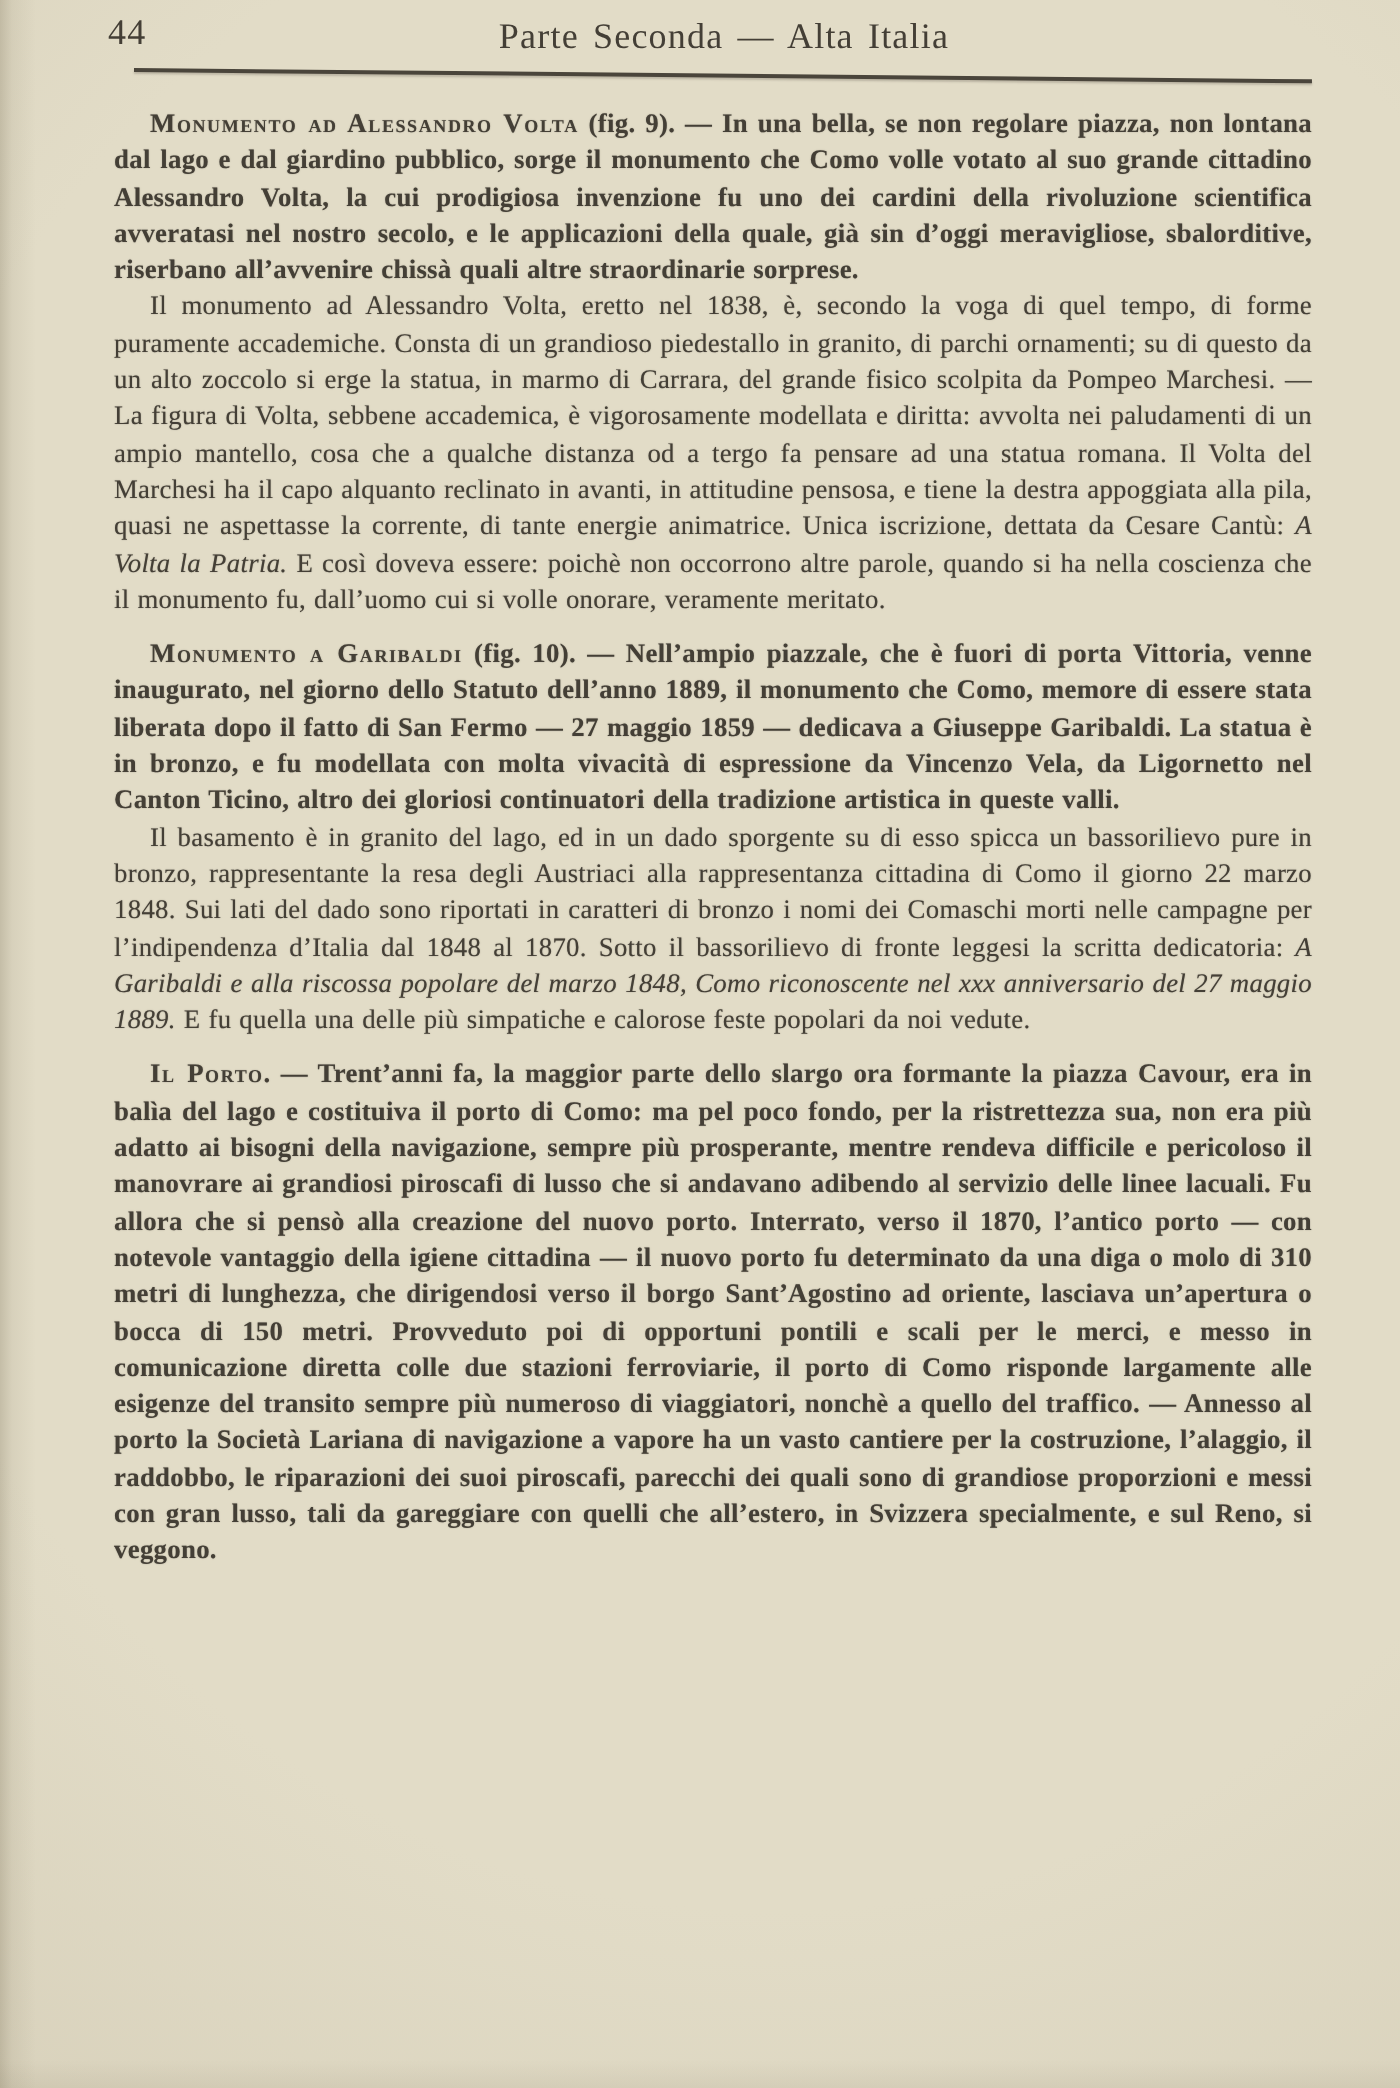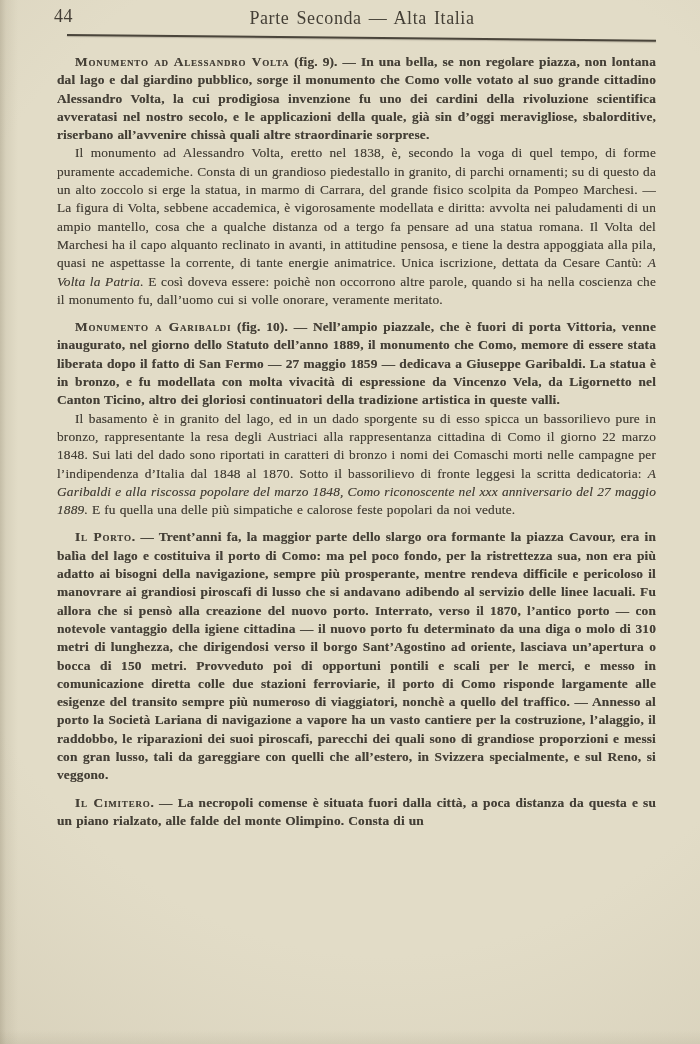--- a/index.html
+++ b/index.html
@@ -104,17 +104,16 @@
     <p class="para sect"><span class="sc">Monumento ad Alessandro Volta</span><span> (fig. 9). — In una bella, se non regolare piazza, non lontana dal lago e dal giardino pubblico, sorge il monumento che Como volle votato al suo grande cittadino Alessandro Volta, la cui prodigiosa invenzione fu uno dei cardini della rivoluzione scientifica avveratasi nel nostro secolo, e le applicazioni della quale, già sin d’oggi meravigliose, sbalorditive, riserbano all’avvenire chissà quali altre straordinarie sorprese.</span></p>
 
     <p class="para"><span>Il monumento ad Alessandro Volta, eretto nel 1838, è, secondo la voga di quel tempo, di forme puramente accademiche. Consta di un grandioso piedestallo in granito, di parchi ornamenti; su di questo da un alto zoccolo si erge la statua, in marmo di Carrara, del grande fisico scolpita da Pompeo Marchesi. — La figura di Volta, sebbene accademica, è vigorosamente modellata e diritta: avvolta nei paludamenti di un ampio mantello, cosa che a qualche distanza od a tergo fa pensare ad una statua romana. Il Volta del Marchesi ha il capo alquanto reclinato in avanti, in attitudine pensosa, e tiene la destra appoggiata alla pila, quasi ne aspettasse la corrente, di tante energie animatrice. Unica iscrizione, dettata da Cesare Cantù: </span><span class="it">A Volta la Patria.</span><span> E così doveva essere: poichè non occorrono altre parole, quando si ha nella coscienza che il monumento fu, dall’uomo cui si volle onorare, veramente meritato.</span></p>
 
     <p class="para sect"><span class="sc">Monumento a Garibaldi</span><span> (fig. 10). — Nell’ampio piazzale, che è fuori di porta Vittoria, venne inaugurato, nel giorno dello Statuto dell’anno 1889, il monumento che Como, memore di essere stata liberata dopo il fatto di San Fermo — 27 maggio 1859 — dedicava a Giuseppe Garibaldi. La statua è in bronzo, e fu modellata con molta vivacità di espressione da Vincenzo Vela, da Ligornetto nel Canton Ticino, altro dei gloriosi continuatori della tradizione artistica in queste valli.</span></p>
 
     <p class="para"><span>Il basamento è in granito del lago, ed in un dado sporgente su di esso spicca un bassorilievo pure in bronzo, rappresentante la resa degli Austriaci alla rappresentanza cittadina di Como il giorno 22 marzo 1848. Sui lati del dado sono riportati in caratteri di bronzo i nomi dei Comaschi morti nelle campagne per l’indipendenza d’Italia dal 1848 al 1870. Sotto il bassorilievo di fronte leggesi la scritta dedicatoria: </span><span class="it">A Garibaldi e alla riscossa popolare del marzo 1848, Como riconoscente nel xxx anniversario del 27 maggio 1889.</span><span> E fu quella una delle più simpatiche e calorose feste popolari da noi vedute.</span></p>
 
     <p class="para sect"><span class="sc">Il Porto</span><span>. — Trent’anni fa, la maggior parte dello slargo ora formante la piazza Cavour, era in balìa del lago e costituiva il porto di Como: ma pel poco fondo, per la ristrettezza sua, non era più adatto ai bisogni della navigazione, sempre più prosperante, mentre rendeva difficile e pericoloso il manovrare ai grandiosi piroscafi di lusso che si andavano adibendo al servizio delle linee lacuali. Fu allora che si pensò alla creazione del nuovo porto. Interrato, verso il 1870, l’antico porto — con notevole vantaggio della igiene cittadina — il nuovo porto fu determinato da una diga o molo di 310 metri di lunghezza, che dirigendosi verso il borgo Sant’Agostino ad oriente, lasciava un’apertura o bocca di 150 metri. Provveduto poi di opportuni pontili e scali per le merci, e messo in comunicazione diretta colle due stazioni ferroviarie, il porto di Como risponde largamente alle esigenze del transito sempre più numeroso di viaggiatori, nonchè a quello del traffico. — Annesso al porto la Società Lariana di navigazione a vapore ha un vasto cantiere per la costruzione, l’alaggio, il raddobbo, le riparazioni dei suoi piroscafi, parecchi dei quali sono di grandiose proporzioni e messi con gran lusso, tali da gareggiare con quelli che all’estero, in Svizzera specialmente, e sul Reno, si veggono.</span></p>
 
-    <p class="para sect"><span class="sc">Il Cimitero</span><span>. — La necropoli comense è situata fuori dalla città, a poca distanza da questa e su un piano rialzato, alle falde del monte Olimpino. Consta di un</span></p>
 
   </main>
 
 </div>
 
 </body></html>

